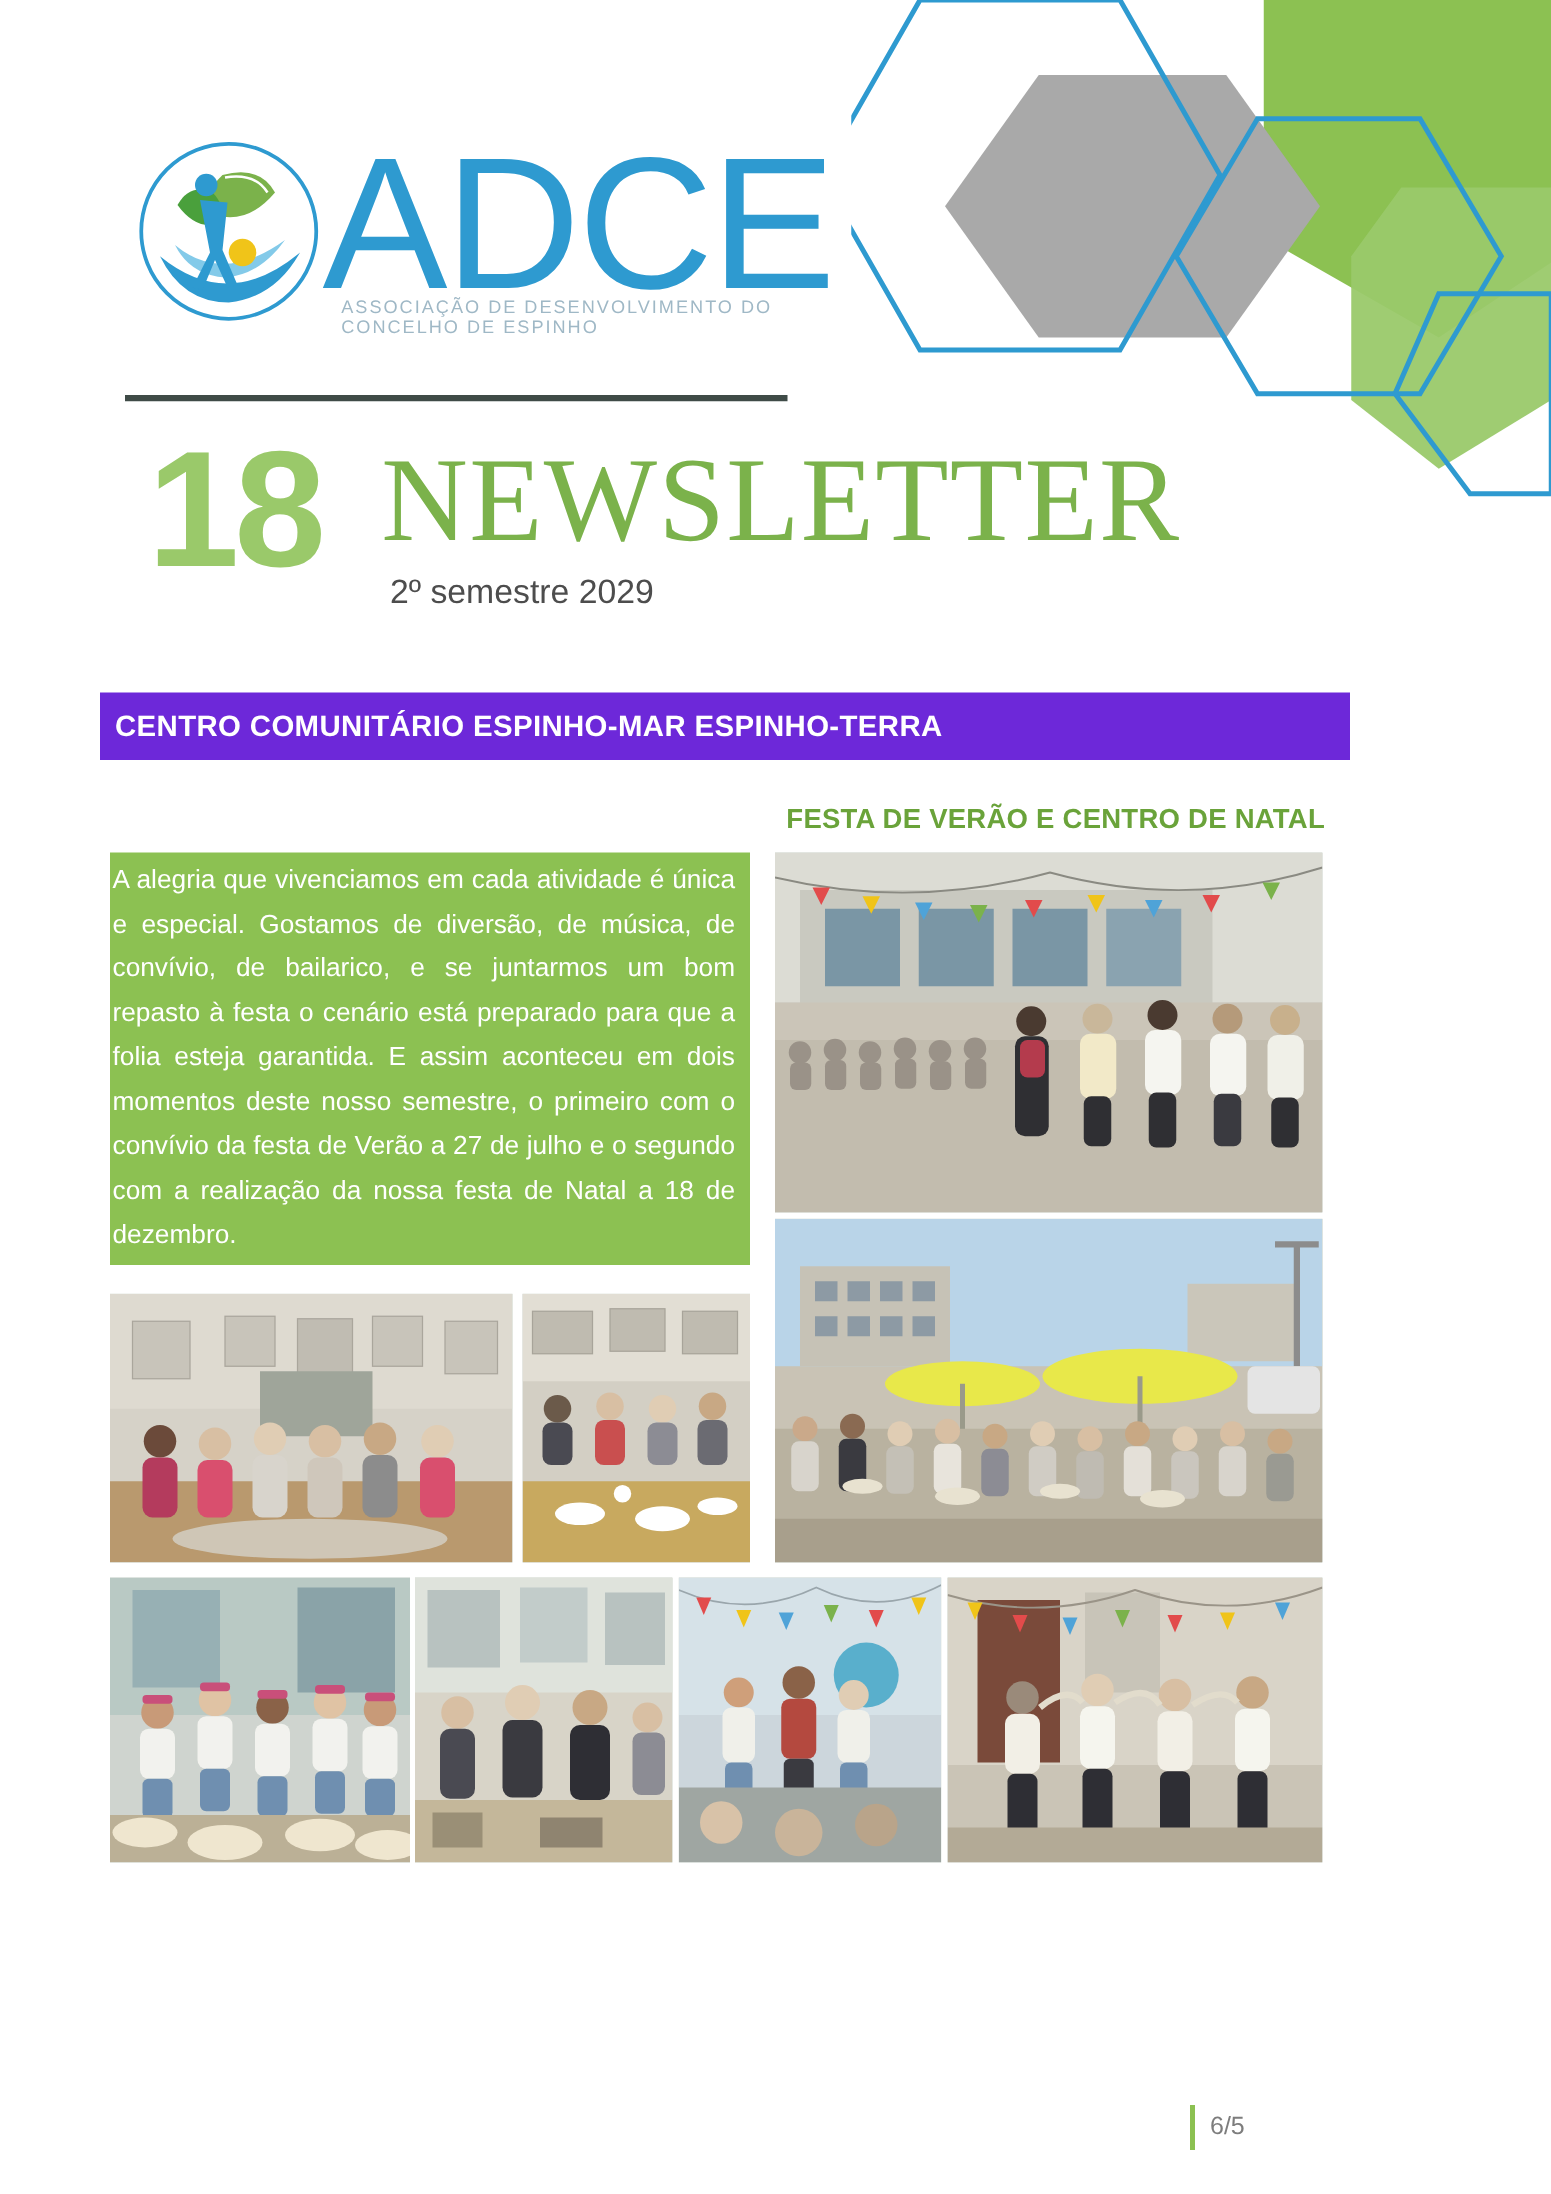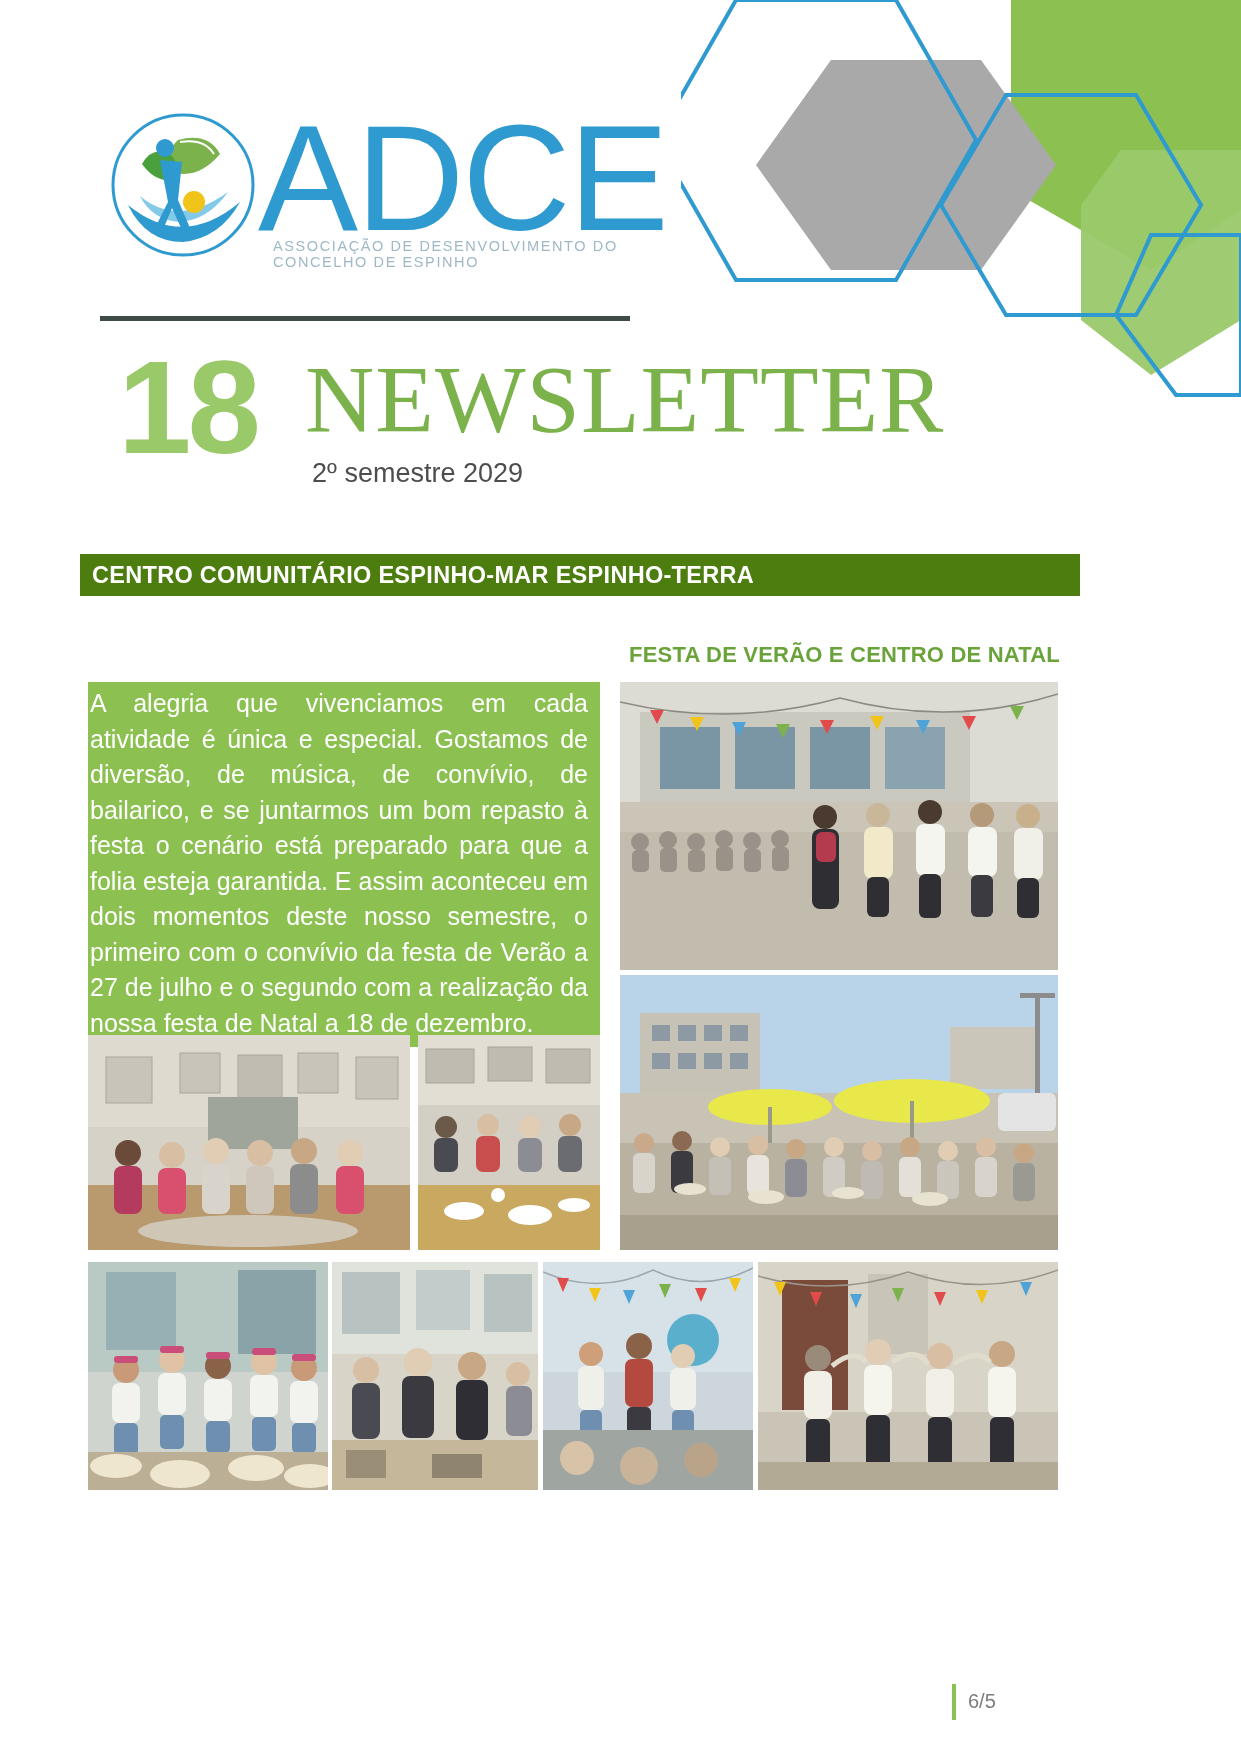--- a/index.html
+++ b/index.html
@@ -94,22 +94,22 @@
     font-size: 27px;
     color: #4d4d4d;
   }
 
   
   .section-bar {
     position: absolute;
     left: 80px;
     top: 554px;
     width: 1000px;
-    height: 42px;
-    background: #4d7c0f;
+    height: 54px;
+    background: #6d28d9;
     display: flex;
     align-items: center;
   }
   .section-bar span {
     color: #ffffff;
     font-size: 23.5px;
     font-weight: 700;
     letter-spacing: 0.3px;
     padding-left: 12px;
   }
@@ -128,21 +128,21 @@
   }
 
   
   .body-box {
     position: absolute;
     left: 88px;
     top: 682px;
     width: 512px;
     background: #8cc152;
     color: #ffffff;
-    font-size: 25px;
+    font-size: 21px;
     line-height: 35.5px;
     text-align: justify;
     padding: 4px 12px 6px 2px;
     box-sizing: border-box;
   }
 
   
   .photo {
     position: absolute;
     overflow: hidden;

